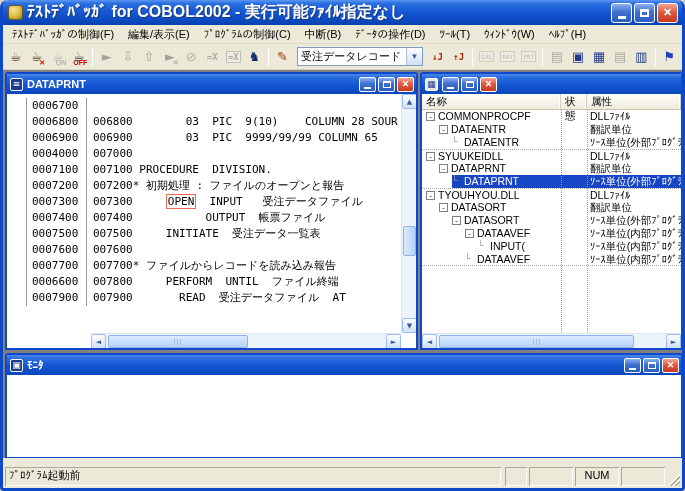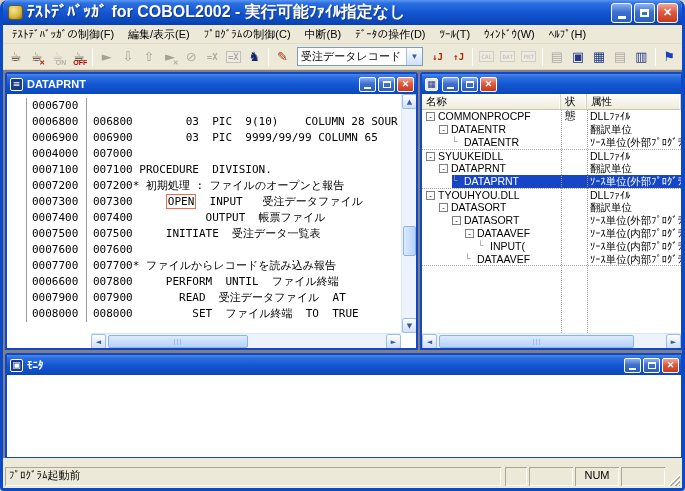--- a/index.html
+++ b/index.html
@@ -275,21 +275,20 @@
             <div class="src-row"><span class="src-gutter"></span><span class="src-num">0004000</span><span class="src-code">007000</span></div>
             <div class="src-row"><span class="src-gutter"></span><span class="src-num">0007100</span><span class="src-code">007100 PROCEDURE  DIVISION.</span></div>
             <div class="src-row"><span class="src-gutter"></span><span class="src-num">0007200</span><span class="src-code">007200* 初期処理 : ファイルのオープンと報告</span></div>
             <div class="src-row"><span class="src-gutter"></span><span class="src-num">0007300</span><span class="src-code">007300     <span class="hl-open">OPEN</span>  INPUT   受注データファイル</span></div>
             <div class="src-row"><span class="src-gutter"></span><span class="src-num">0007400</span><span class="src-code">007400           OUTPUT  帳票ファイル</span></div>
             <div class="src-row"><span class="src-gutter"></span><span class="src-num">0007500</span><span class="src-code">007500     INITIATE  受注データ一覧表</span></div>
             <div class="src-row"><span class="src-gutter"></span><span class="src-num">0007600</span><span class="src-code">007600</span></div>
             <div class="src-row"><span class="src-gutter"></span><span class="src-num">0007700</span><span class="src-code">007700* ファイルからレコードを読み込み報告</span></div>
             <div class="src-row"><span class="src-gutter"></span><span class="src-num">0006600</span><span class="src-code">007800     PERFORM  UNTIL  ファイル終端</span></div>
             <div class="src-row"><span class="src-gutter"></span><span class="src-num">0007900</span><span class="src-code">007900       READ  受注データファイル  AT</span></div>
-            <div class="src-row"><span class="src-gutter"></span><span class="src-num">0008000</span><span class="src-code">008000         SET  ファイル終端  TO  TRUE</span></div>
           </div>
         <div class="vscroll">
           <div class="sb-btn" style="top:0;left:0">▲</div>
           <div class="sb-thumb" style="left:1px;width:13px;top:132px;height:30px"></div>
           <div class="sb-btn" style="bottom:0;left:0">▼</div>
         </div>
         <div class="hscroll" style="left:84px;right:15px">
           <div class="sb-btn" style="left:0;top:0">◄</div>
           <div class="sb-thumb h" style="left:17px;width:140px;top:1px;height:13px">
               <div class="sb-grip h"></div>

